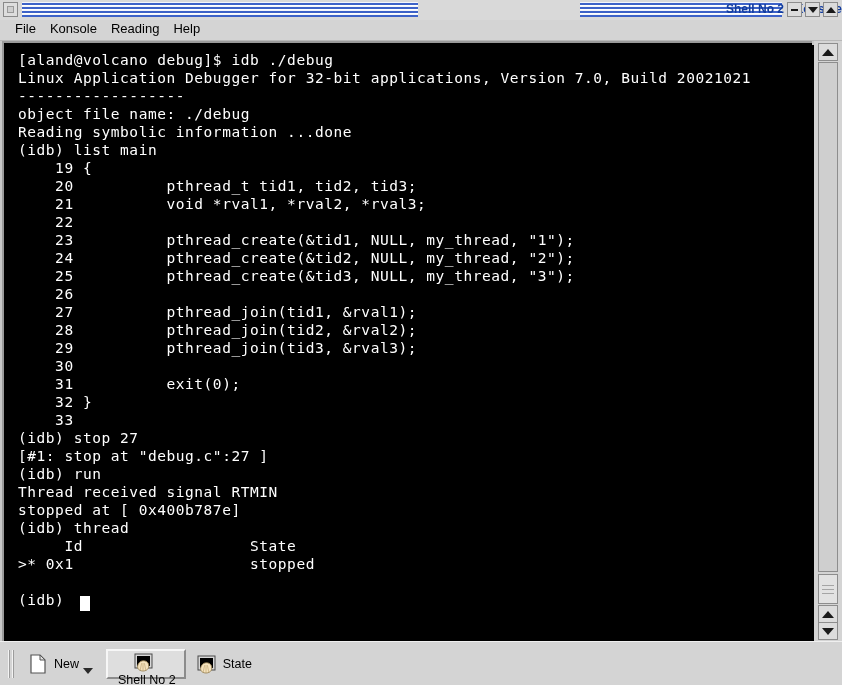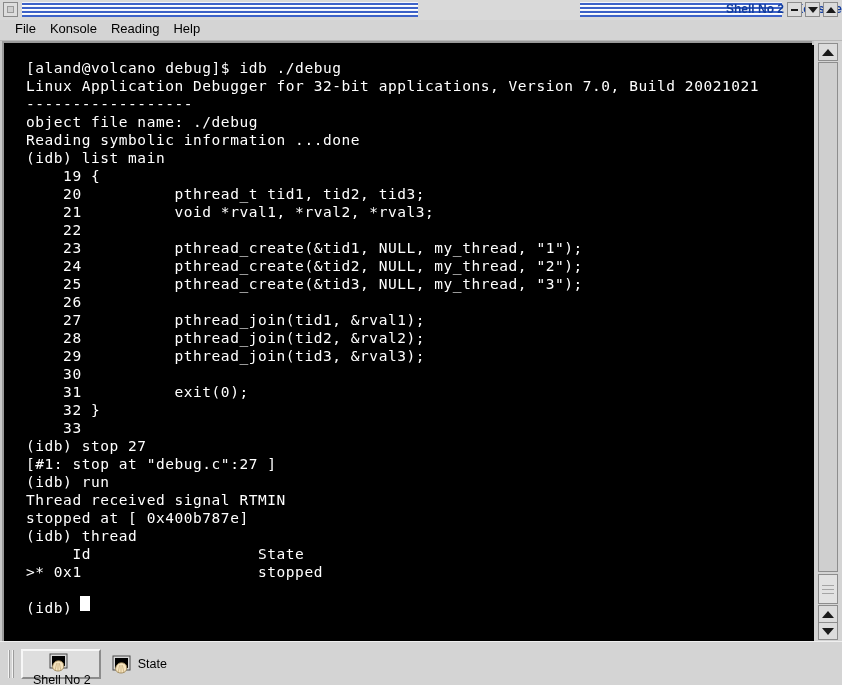--- a/index.html
+++ b/index.html
@@ -157,21 +157,21 @@
     width: 808px;
     height: 598px;
     background: #000000;
     overflow: hidden;
     box-sizing: border-box;
   }
   #term-text {
     position: absolute;
     left: 6px;
     top: 2px;
-    margin: 12px;
+    margin: 4px;
     font-family: "DejaVu Sans Mono", "Liberation Mono", monospace;
     font-size: 14.5px;
     line-height: 18px;
     color: #ffffff;
     white-space: pre;
     letter-spacing: 0.55px;
   }
   #cursor {
     position: absolute;
     left: 72px;
@@ -407,20 +407,30 @@
       <span class="arr-up"></span>
     </div>
     <div id="sb-bot-down">
       <span class="arr-down"></span>
     </div>
   </div>
 
   <div id="sessionbar">
     <div id="grip-handle"></div>
 
+    <div class="sess-btn">
+      <span class="icon-box">
+        <svg width="22" height="22" viewBox="0 0 22 22">
+          <path d="M4 2 H13 L18 7 V20 H4 Z" fill="#ffffff" stroke="#555555" stroke-width="1.2"></path>
+          <path d="M13 2 V7 H18 Z" fill="#e0e0e0" stroke="#555555" stroke-width="1"></path>
+        </svg>
+      </span>
+      <span class="sess-label">New</span>
+      <span class="newdrop"></span>
+    </div>
 
     <div class="sess-btn active">
       <span class="icon-box">
         <svg width="22" height="22" viewBox="0 0 22 22">
           <rect x="2" y="3" width="17" height="14" fill="#d8d8d8" stroke="#4a4a4a" stroke-width="1"></rect>
           <rect x="4" y="5" width="13" height="10" fill="#000000"></rect>
           <path d="M10 20 C5 20 3 16 6 12 C8 9 13 9 15 12 C17 16 15 20 10 20 Z" fill="#f5e3bf" stroke="#9a8356" stroke-width="0.9"></path>
           <path d="M10 20 L10 12 M7.2 19.3 L8.6 12.2 M12.8 19.3 L11.4 12.2" stroke="#c6ad7c" stroke-width="0.8" fill="none"></path>
         </svg>
       </span>

